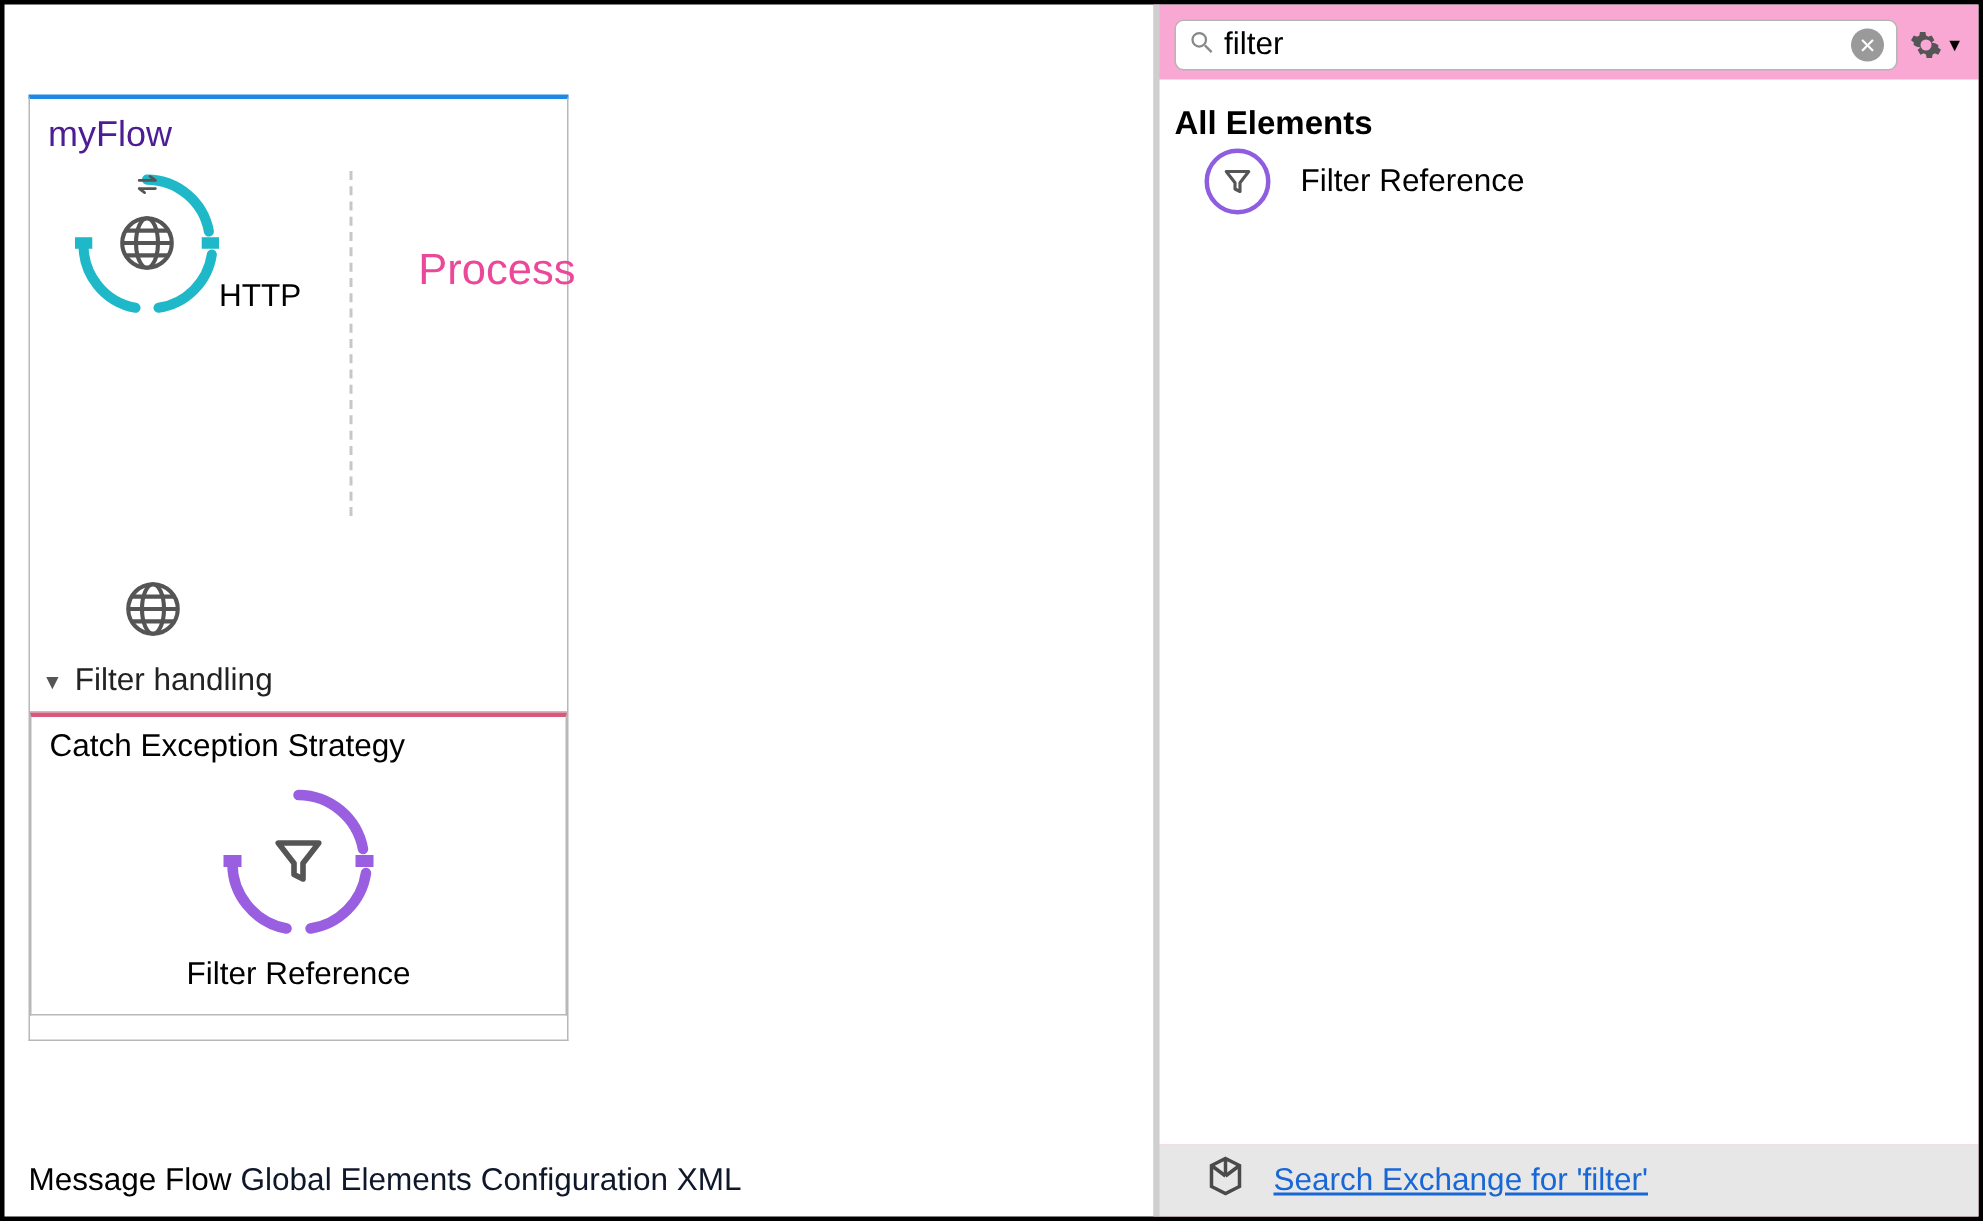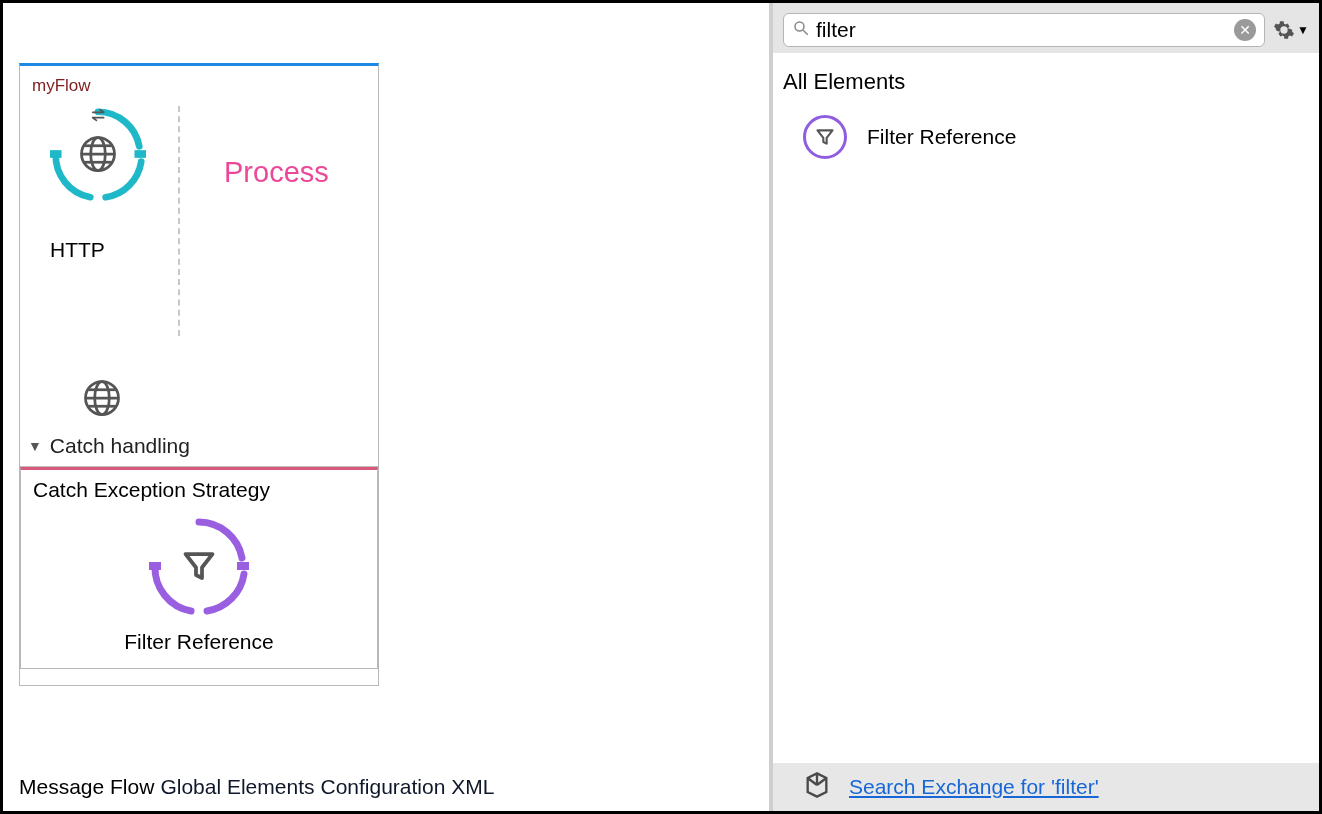--- a/index.html
+++ b/index.html
@@ -21,30 +21,30 @@
     padding: 0 16px;
   }
   .flow-container {
     margin-top: 60px;
     width: 360px;
     border: 1px solid #b8b8b8;
     border-top: 3px solid #1e88e5;
     position: relative;
   }
   .flow-title {
-    font-size: 17px;
+    font-size: 24px;
     padding: 10px 12px 6px;
-    color: #7f1d1d;
+    color: #4c1d95;
   }
   .flow-body {
     display: flex;
     align-items: flex-start;
     padding: 4px 10px 0 30px;
   }
-  .http-node { display: flex; flex-direction: column; align-items: flex-start; gap: 24px; }
+  .http-node { display: flex; align-items: flex-end; }
   .http-circle {
     width: 96px; height: 96px; position: relative;
     display: flex; align-items: center; justify-content: center;
   }
   .http-circle svg { position: absolute; inset: 0; }
   .http-label { font-size: 21px; margin-top: 12px; }
   .vdash {
     border-left: 2px dashed #c7c7c7;
     height: 230px;
     margin: 0 32px;
@@ -88,21 +88,21 @@
     bottom: 12px; left: 16px;
     display: flex; gap: 6px;
     font-size: 21px;
   }
   .bottom-tabs .tab { color: #0f172a; cursor: pointer; }
   .bottom-tabs .tab.active { color: #000; }
   
   .palette-panel {
     width: 550px;
     border-left: 4px solid #cfcfcf;
-    background: #e5e5e5;
+    background: #f9a8d4;
     display: flex; flex-direction: column;
     position: relative;
   }
   .palette-top {
     display: flex; align-items: center;
     padding: 10px 10px 6px;
     gap: 8px;
   }
   .search-box {
     flex: 1;
@@ -123,21 +123,21 @@
     background: #9a9a9a; color:#fff; font-size:14px; line-height:22px; text-align:center;
     cursor: pointer;
   }
   .gear-box { display:flex; align-items:center; cursor:pointer; }
   .gear-box svg { width:22px; height:22px; fill:#555; }
   .gear-box .caret { font-size:12px; margin-left:2px; color:#000; }
   .palette-body {
     flex:1; background:#fff; margin:0; padding: 16px 10px; overflow:auto;
     display:flex; flex-direction:column;
   }
-  .palette-heading { font-size: 22px; font-weight: normal; margin-bottom: 16px; }
+  .palette-heading { font-size: 22px; font-weight: bold; }
   .palette-item {
     display:flex; align-items:center; gap:20px; padding: 4px 0 4px 20px;
     cursor: pointer;
   }
   .palette-item .mini-circle {
     width:44px; height:44px; border:3px solid #8e5de0; border-radius:50%;
     display:flex;align-items:center;justify-content:center;
   }
   .palette-item .mini-circle svg { width:20px; height:20px; fill:#4a4a4a; }
   .palette-item span { font-size: 21px; }
@@ -185,21 +185,21 @@
       <svg viewBox="0 0 48 48" width="44" height="44">
         <circle cx="24" cy="24" r="18" fill="none" stroke="#555" stroke-width="3"></circle>
         <ellipse cx="24" cy="24" rx="8" ry="18" fill="none" stroke="#555" stroke-width="3"></ellipse>
         <line x1="6" y1="24" x2="42" y2="24" stroke="#555" stroke-width="3"></line>
         <line x1="9" y1="15" x2="39" y2="15" stroke="#555" stroke-width="3"></line>
         <line x1="9" y1="33" x2="39" y2="33" stroke="#555" stroke-width="3"></line>
       </svg>
     </div>
     <div class="err-header">
       <span class="tri">▼</span>
-      <span>Catch handling</span>
+      <span>Filter handling</span>
     </div>
     <div class="err-divider"></div>
     <div class="catch-box">
       <div class="catch-title">Catch Exception Strategy</div>
       <div class="filter-node">
         <div class="filter-circle">
           <svg viewBox="0 0 100 100" style="position:absolute;inset:0;">
             <path d="M50 6 A44 44 0 0 1 93 42" fill="none" stroke="#9a5fe0" stroke-width="7" stroke-linecap="round"></path>
             <path d="M95 58 A44 44 0 0 1 58 95" fill="none" stroke="#9a5fe0" stroke-width="7" stroke-linecap="round"></path>
             <path d="M42 95 A44 44 0 0 1 6 50" fill="none" stroke="#9a5fe0" stroke-width="7" stroke-linecap="round"></path>

